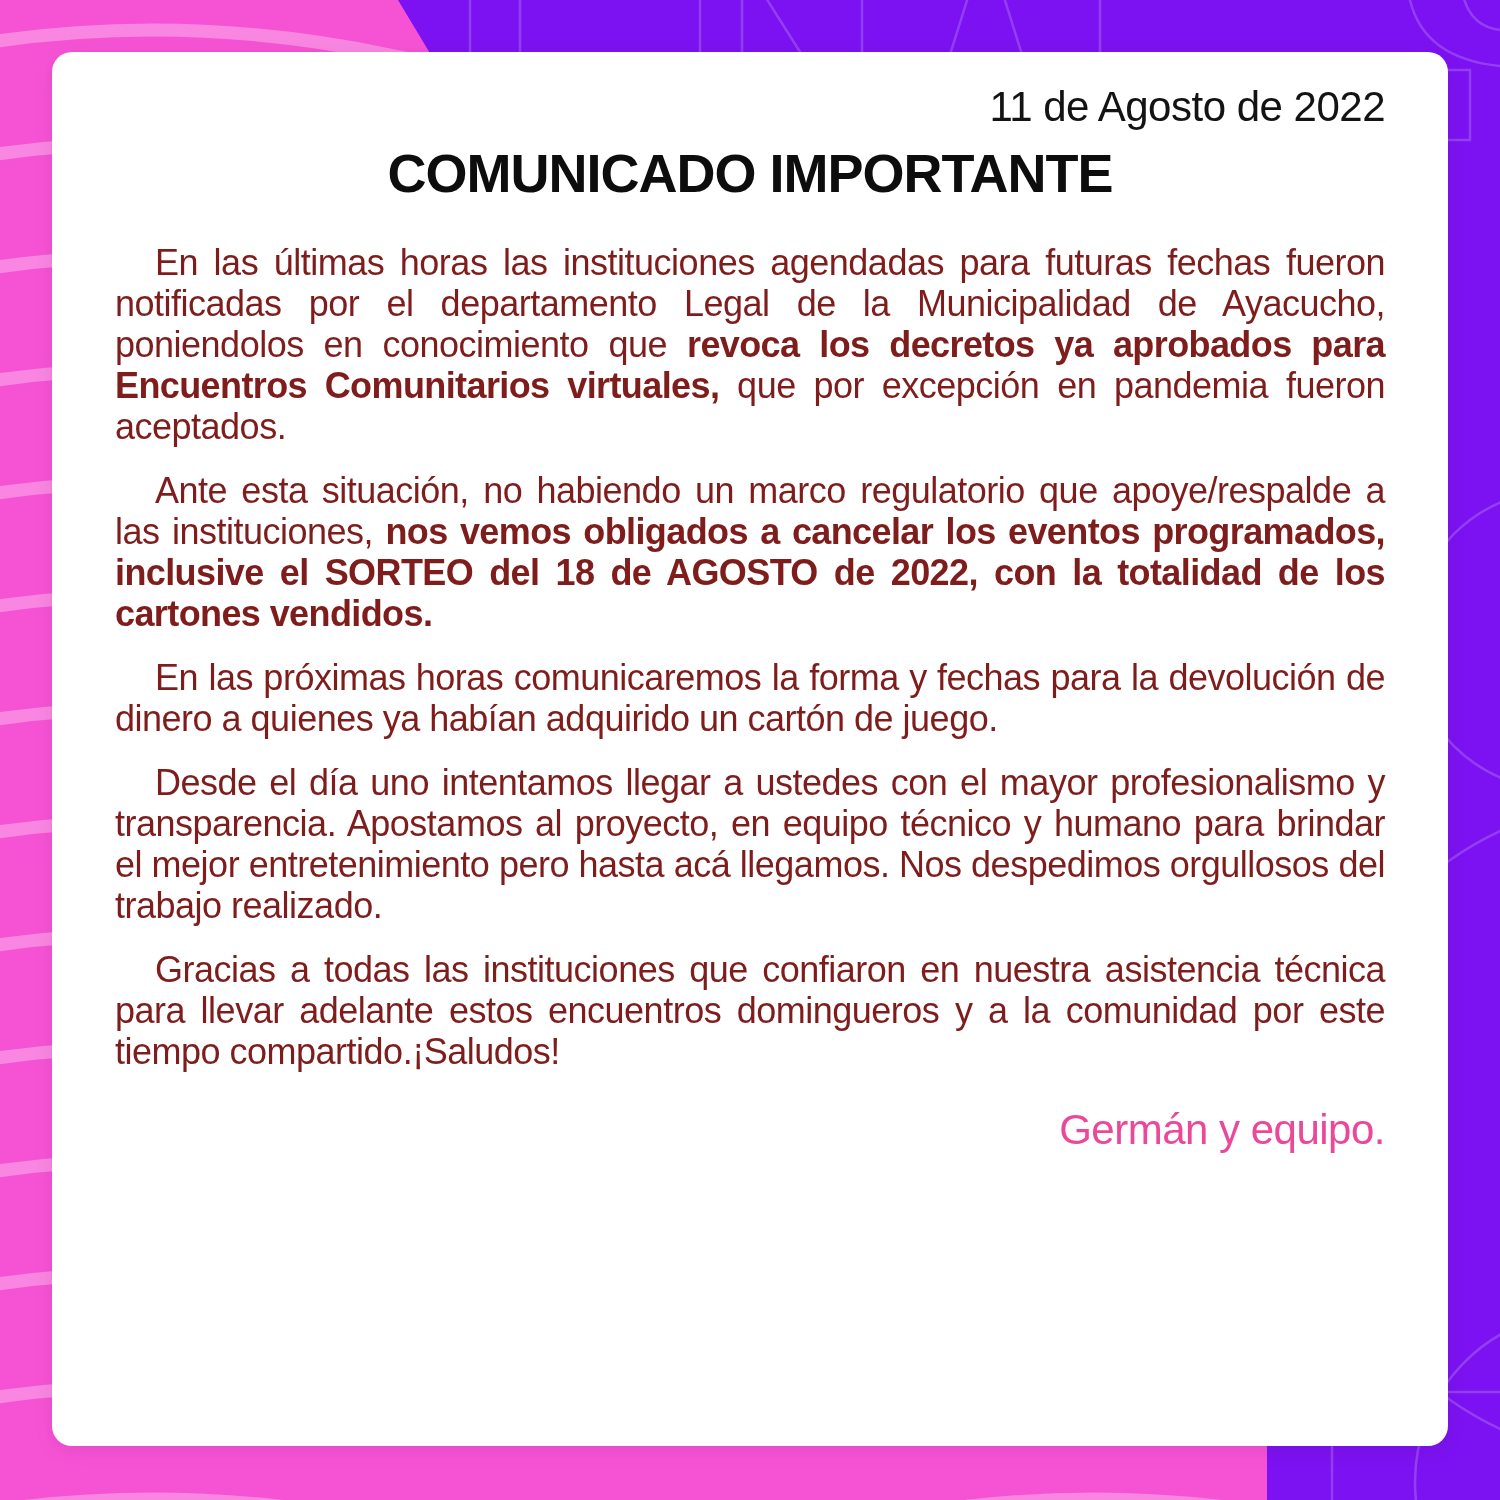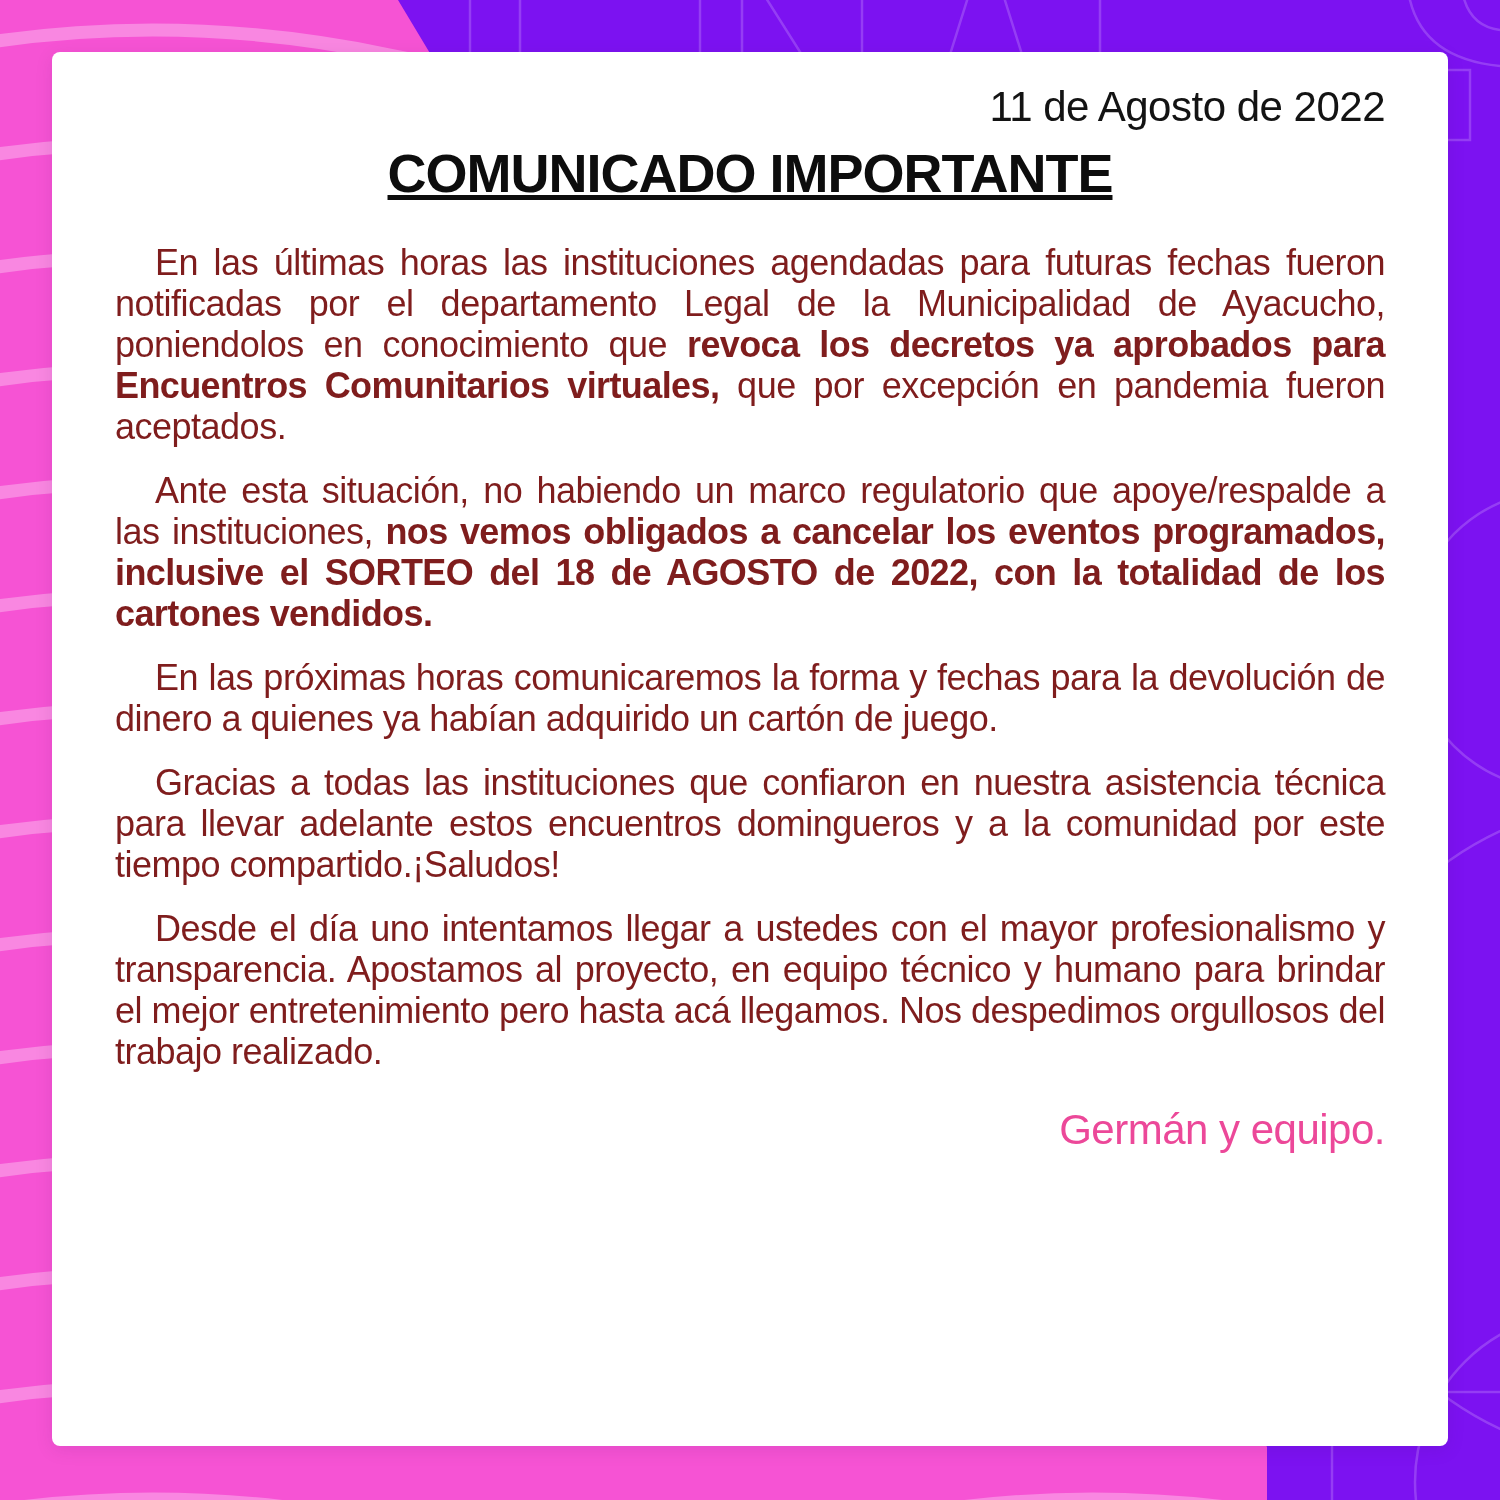--- a/index.html
+++ b/index.html
@@ -3,21 +3,21 @@
 <meta charset="utf-8">
 <style>
   html,body{margin:0;padding:0;}
   body{
     width:1500px;height:1500px;position:relative;overflow:hidden;
     font-family:"Liberation Sans", sans-serif;background:#f653d4;
   }
   #bg-svg{position:absolute;left:0;top:0;width:1500px;height:1500px;display:block;}
   .card{
     position:absolute;left:52px;top:52px;width:1396px;height:1394px;
-    background:#ffffff;border-radius:8px;
+    background:#ffffff;border-radius:20px;
     box-shadow:0 4px 18px rgba(60,0,90,0.10);
     box-sizing:border-box;
     padding:30px 63px 30px 63px;
     color:#131313;
   }
   .date{
     text-align:right;font-size:42px;line-height:1.2;color:#131313;
     letter-spacing:-0.5px;
   }
   .title{
@@ -79,22 +79,22 @@
     <circle cx="1560" cy="640" r="150"></circle>
     <circle cx="1640" cy="1130" r="330"></circle>
     <circle cx="1585" cy="1482" r="170"></circle>
     <rect x="1332" y="1392" width="380" height="230"></rect>
     <path d="M1268 980 Q 1380 1050, 1380 1200"></path>
   </g>
 </svg>
 
 <div class="card">
   <div class="date">11 de Agosto de 2022</div>
-  <h1 class="title" style="margin-bottom:14px;text-decoration:underline;">COMUNICADO IMPORTANTE</h1>
+  <h1 class="title" style="margin-bottom:14px;">COMUNICADO IMPORTANTE</h1>
   <div class="body-text">
       <p class="para"><span>En las últimas horas las instituciones agendadas para futuras fechas fueron notificadas por el departamento Legal de la Municipalidad de Ayacucho, poniendolos en conocimiento que </span><b>revoca los decretos ya aprobados para Encuentros Comunitarios virtuales,</b><span> que por excepción en pandemia fueron aceptados.</span></p>
       <p class="para"><span>Ante esta situación, no habiendo un marco regulatorio que apoye/respalde a las instituciones, </span><b>nos vemos obligados a cancelar los eventos programados, inclusive el SORTEO del 18 de AGOSTO de 2022, con la totalidad de los cartones vendidos.</b></p>
       <p class="para"><span>En las próximas horas comunicaremos la forma y fechas para la devolución de dinero a quienes ya habían adquirido un cartón de juego.</span></p>
+      <p class="para"><span>Desde el día uno intentamos llegar a ustedes con el mayor profesionalismo y transparencia. Apostamos al proyecto, en equipo técnico y humano para brindar el mejor entretenimiento pero hasta acá llegamos. Nos despedimos orgullosos del trabajo realizado.</span></p>
       <p class="para"><span>Gracias a todas las instituciones que confiaron en nuestra asistencia técnica para llevar adelante estos encuentros domingueros y a la comunidad por este tiempo compartido.¡Saludos!</span></p>
-      <p class="para"><span>Desde el día uno intentamos llegar a ustedes con el mayor profesionalismo y transparencia. Apostamos al proyecto, en equipo técnico y humano para brindar el mejor entretenimiento pero hasta acá llegamos. Nos despedimos orgullosos del trabajo realizado.</span></p>
     </div>
   <div class="signature">Germán y equipo.</div>
 </div>
 
 </body></html>

